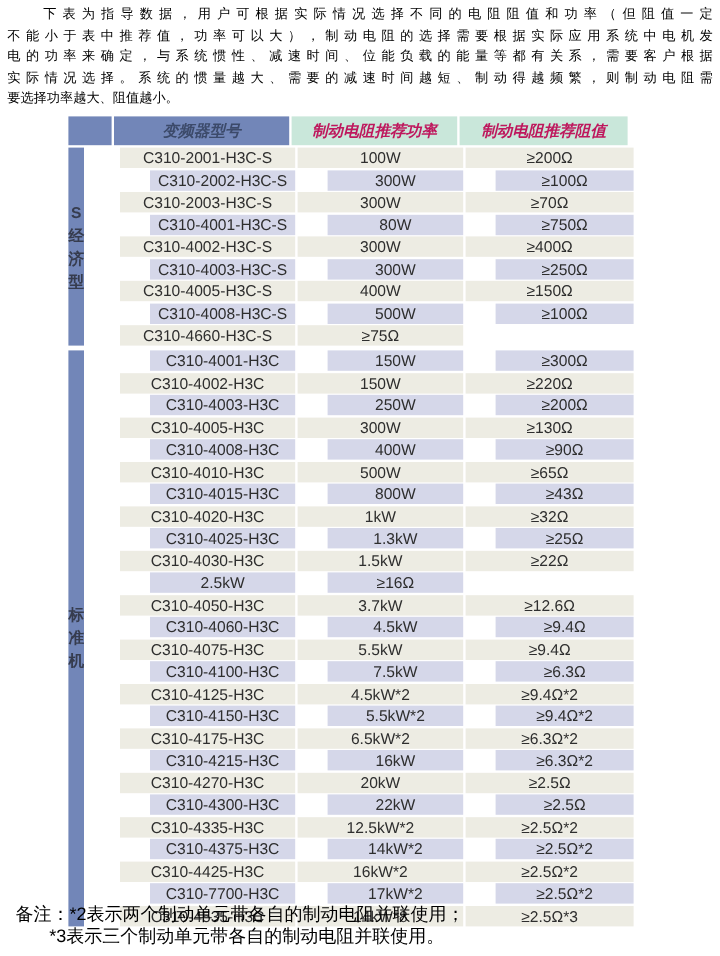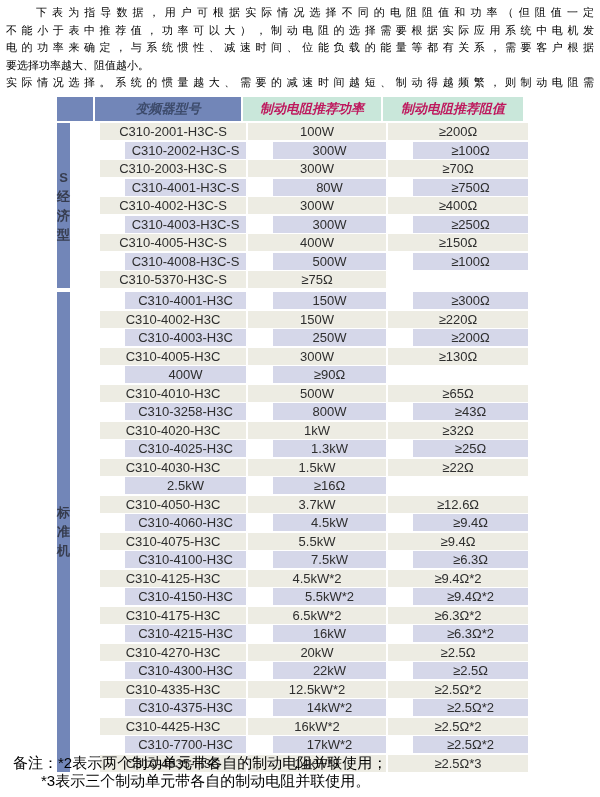--- a/index.html
+++ b/index.html
@@ -57,22 +57,22 @@
 </style>
 </head>
 <body style="--blue: #7286b8; --green: #c9e7da; --beige: #edece3; --lav: #d5d7e9;">
 
 <div class="page">
 
   <div class="intro">
     <div class="line jl indent">下表为指导数据，用户可根据实际情况选择不同的电阻阻值和功率（但阻值一定</div>
     <div class="line jl">不能小于表中推荐值，功率可以大），制动电阻的选择需要根据实际应用系统中电机发</div>
     <div class="line jl">电的功率来确定，与系统惯性、减速时间、位能负载的能量等都有关系，需要客户根据</div>
+    <div class="line jl">实际情况选择。系统的惯量越大、需要的减速时间越短、制动得越频繁，则制动电阻需</div>
     <div class="line">要选择功率越大、阻值越小。</div>
-    <div class="line jl">实际情况选择。系统的惯量越大、需要的减速时间越短、制动得越频繁，则制动电阻需</div>
   </div>
 
   <div class="res-table">
     <div class="thead">
       <div class="h-corner"></div>
       <div class="h-model">变频器型号</div>
       <div class="h-power">制动电阻推荐功率</div>
       <div class="h-res">制动电阻推荐阻值</div>
     </div>
     <div id="table-body">
@@ -118,21 +118,21 @@
               <div>C310-4005-H3C-S</div>
               <div>400W</div>
               <div>≥150Ω</div>
             </div>
             <div class="row lav">
               <div>C310-4008-H3C-S</div>
               <div>500W</div>
               <div>≥100Ω</div>
             </div>
             <div class="row beige">
-              <div>C310-5370-H3C-S</div>
+              <div>C310-4660-H3C-S</div>
               <div>≥75Ω</div>
             </div>
           </div>
         </div>
         <div class="section">
           <div class="group-label">
             <span>标</span>
             <span>准</span>
             <span>机</span>
           </div>
@@ -151,30 +151,31 @@
               <div>C310-4003-H3C</div>
               <div>250W</div>
               <div>≥200Ω</div>
             </div>
             <div class="row beige">
               <div>C310-4005-H3C</div>
               <div>300W</div>
               <div>≥130Ω</div>
             </div>
             <div class="row lav">
+              <div>C310-4008-H3C</div>
               <div>400W</div>
               <div>≥90Ω</div>
             </div>
             <div class="row beige">
               <div>C310-4010-H3C</div>
               <div>500W</div>
               <div>≥65Ω</div>
             </div>
             <div class="row lav">
-              <div>C310-3258-H3C</div>
+              <div>C310-4015-H3C</div>
               <div>800W</div>
               <div>≥43Ω</div>
             </div>
             <div class="row beige">
               <div>C310-4020-H3C</div>
               <div>1kW</div>
               <div>≥32Ω</div>
             </div>
             <div class="row lav">
               <div>C310-4025-H3C</div>

